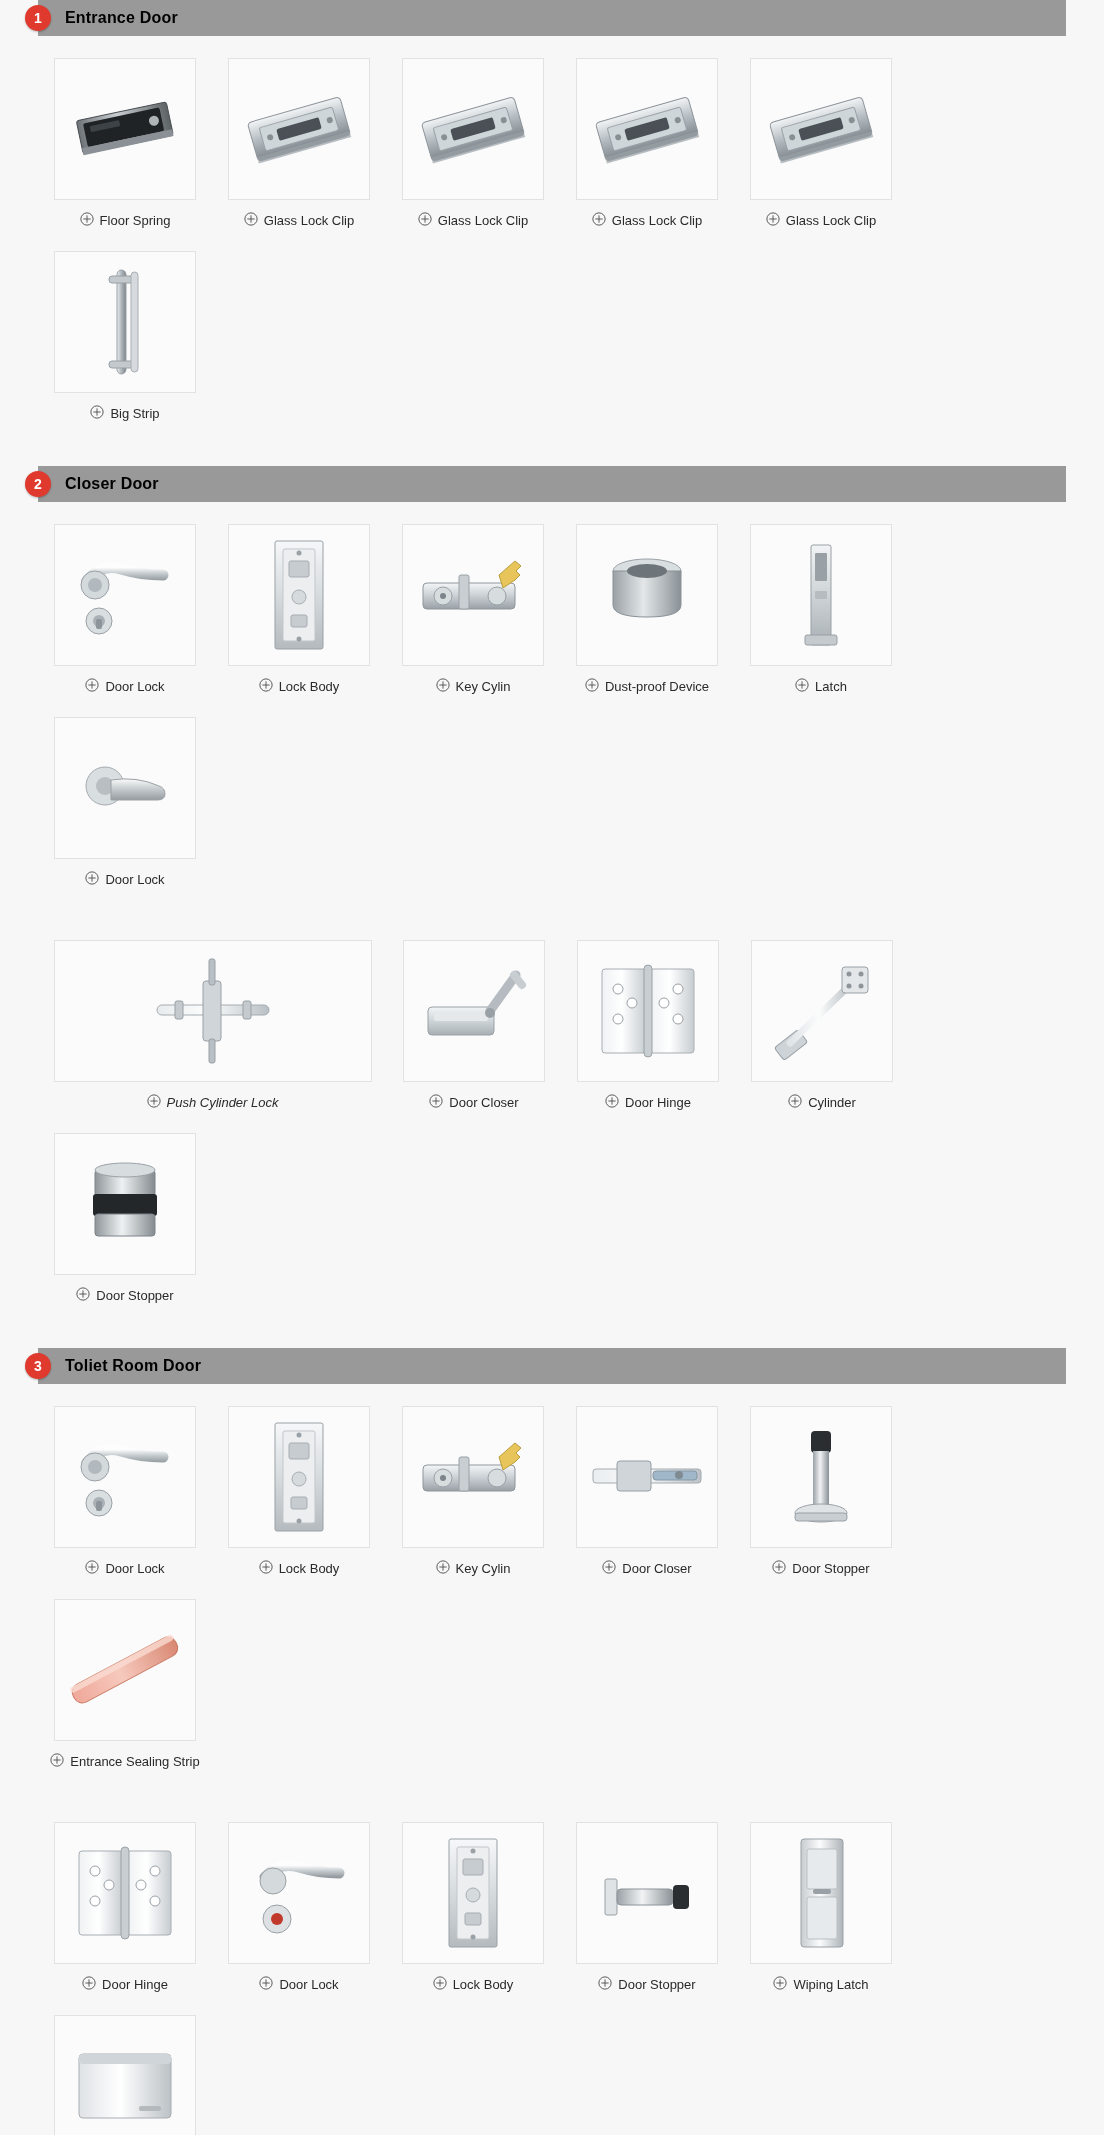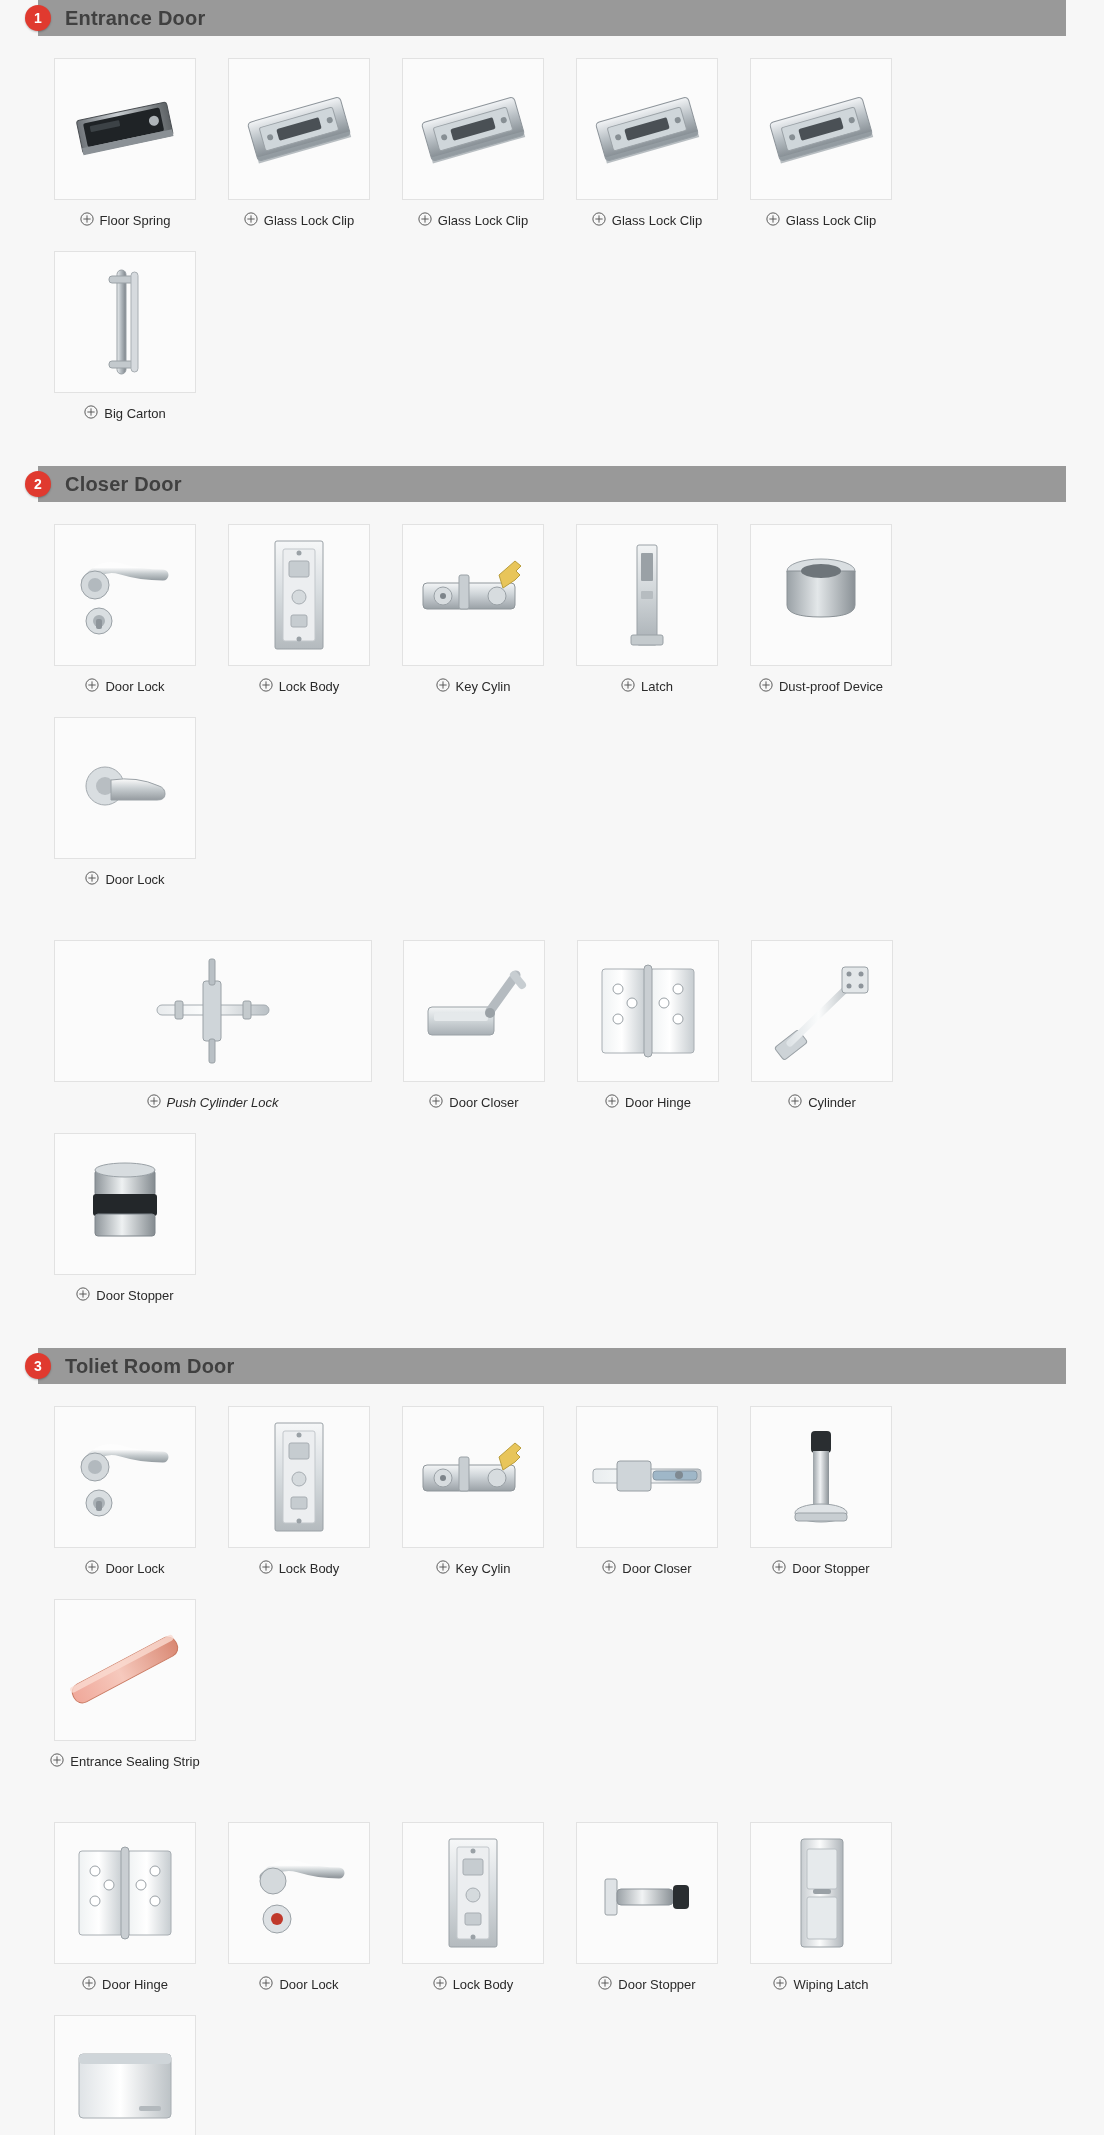--- a/index.html
+++ b/index.html
@@ -38,22 +38,22 @@
     font-size: 14px;
     font-weight: bold;
     display: flex;
     align-items: center;
     justify-content: center;
     margin-left: -13px;
     flex: 0 0 auto;
     box-shadow: 0 1px 2px rgba(0,0,0,0.25);
   }
   .section-title {
-    color: #404040;
-    font-size: 20px;
+    color: #000000;
+    font-size: 16px;
     font-weight: bold;
     margin-left: 14px;
     letter-spacing: 0.2px;
   }
 
   
   .grid {
     display: flex;
     flex-wrap: wrap;
     padding: 22px 38px 8px 38px;
@@ -266,21 +266,21 @@
       <rect x="44" y="99" width="26" height="7" rx="3" fill="#c3c9cd" stroke="#9aa1a6"></rect>
       <rect x="66" y="10" width="7" height="100" rx="3.5" fill="#d6dade" stroke="#a8aeb3"></rect>
     </g>
           </svg>
         </div>
           <div class="caption">
             <span><svg class="plus-icon" viewBox="0 0 16 16" xmlns="http://www.w3.org/2000/svg">
     <circle cx="8" cy="8" r="7" fill="none" stroke="#555" stroke-width="1.1"></circle>
     <path d="M8 4.3 V11.7 M4.3 8 H11.7" stroke="#555" stroke-width="1.1" stroke-linecap="round"></path>
   </svg></span>
-            <span>Big  Carton</span>
+            <span>Big  Strip</span>
           </div>
         </div>
     </div>
     <div class="section-gap"></div>
     <div class="section-header">
       <div class="section-badge">2</div>
       <div class="section-title">Closer Door</div>
     </div>
     <div class="grid">
       <div class="cell">
@@ -359,61 +359,61 @@
     <circle cx="8" cy="8" r="7" fill="none" stroke="#555" stroke-width="1.1"></circle>
     <path d="M8 4.3 V11.7 M4.3 8 H11.7" stroke="#555" stroke-width="1.1" stroke-linecap="round"></path>
   </svg></span>
             <span>Key Cylin</span>
           </div>
         </div>
       <div class="cell">
           <div class="thumb">
           <svg width="120" height="120" viewBox="0 0 120 120" xmlns="http://www.w3.org/2000/svg">
             <defs>
+              <linearGradient id="dp" x1="0" y1="0" x2="1" y2="0">
+      <stop offset="0%" stop-color="#9aa1a6"></stop>
+                <stop offset="45%" stop-color="#e3e7e9"></stop>
+      <stop offset="100%" stop-color="#8a9196"></stop>
+              </linearGradient>
+            </defs>
+    <ellipse cx="60" cy="36" rx="34" ry="12" fill="#d9dee1" stroke="#9aa1a6"></ellipse>
+    <path d="M26 36 v34 q0 12 34 12 q34 0 34 -12 v-34 z" fill="url(#dp)" stroke="#8a9196"></path>
+    <ellipse cx="60" cy="36" rx="20" ry="7" fill="#6e757a"></ellipse>
+          </svg>
+        </div>
+          <div class="caption">
+            <span><svg class="plus-icon" viewBox="0 0 16 16" xmlns="http://www.w3.org/2000/svg">
+    <circle cx="8" cy="8" r="7" fill="none" stroke="#555" stroke-width="1.1"></circle>
+    <path d="M8 4.3 V11.7 M4.3 8 H11.7" stroke="#555" stroke-width="1.1" stroke-linecap="round"></path>
+  </svg></span>
+            <span>Dust-proof Device</span>
+          </div>
+        </div>
+      <div class="cell">
+          <div class="thumb">
+          <svg width="120" height="120" viewBox="0 0 120 120" xmlns="http://www.w3.org/2000/svg">
+            <defs>
               <linearGradient id="lt" x1="0" y1="0" x2="0" y2="1">
       <stop offset="0%" stop-color="#f1f3f4"></stop>
                 <stop offset="45%" stop-color="#d2d7da"></stop>
       <stop offset="100%" stop-color="#a9b0b5"></stop>
               </linearGradient>
             </defs>
     <rect x="50" y="10" width="20" height="100" rx="2" fill="url(#lt)" stroke="#9aa1a6"></rect>
     <rect x="54" y="18" width="12" height="28" rx="1" fill="#9aa1a6"></rect>
     <rect x="54" y="56" width="12" height="8" rx="1" fill="#b6bcc0"></rect>
     <rect x="44" y="100" width="32" height="10" rx="2" fill="#c4cacd" stroke="#9aa1a6"></rect>
           </svg>
         </div>
           <div class="caption">
             <span><svg class="plus-icon" viewBox="0 0 16 16" xmlns="http://www.w3.org/2000/svg">
     <circle cx="8" cy="8" r="7" fill="none" stroke="#555" stroke-width="1.1"></circle>
     <path d="M8 4.3 V11.7 M4.3 8 H11.7" stroke="#555" stroke-width="1.1" stroke-linecap="round"></path>
   </svg></span>
             <span>Latch</span>
-          </div>
-        </div>
-      <div class="cell">
-          <div class="thumb">
-          <svg width="120" height="120" viewBox="0 0 120 120" xmlns="http://www.w3.org/2000/svg">
-            <defs>
-              <linearGradient id="dp" x1="0" y1="0" x2="1" y2="0">
-      <stop offset="0%" stop-color="#9aa1a6"></stop>
-                <stop offset="45%" stop-color="#e3e7e9"></stop>
-      <stop offset="100%" stop-color="#8a9196"></stop>
-              </linearGradient>
-            </defs>
-    <ellipse cx="60" cy="36" rx="34" ry="12" fill="#d9dee1" stroke="#9aa1a6"></ellipse>
-    <path d="M26 36 v34 q0 12 34 12 q34 0 34 -12 v-34 z" fill="url(#dp)" stroke="#8a9196"></path>
-    <ellipse cx="60" cy="36" rx="20" ry="7" fill="#6e757a"></ellipse>
-          </svg>
-        </div>
-          <div class="caption">
-            <span><svg class="plus-icon" viewBox="0 0 16 16" xmlns="http://www.w3.org/2000/svg">
-    <circle cx="8" cy="8" r="7" fill="none" stroke="#555" stroke-width="1.1"></circle>
-    <path d="M8 4.3 V11.7 M4.3 8 H11.7" stroke="#555" stroke-width="1.1" stroke-linecap="round"></path>
-  </svg></span>
-            <span>Dust-proof Device</span>
           </div>
         </div>
       <div class="cell">
           <div class="thumb">
           <svg width="120" height="120" viewBox="0 0 120 120" xmlns="http://www.w3.org/2000/svg">
             <defs>
               <linearGradient id="dlh" x1="0" y1="0" x2="0" y2="1">
       <stop offset="0%" stop-color="#fbfbfb"></stop>
                 <stop offset="45%" stop-color="#c8ced1"></stop>
       <stop offset="100%" stop-color="#959ba0"></stop>

